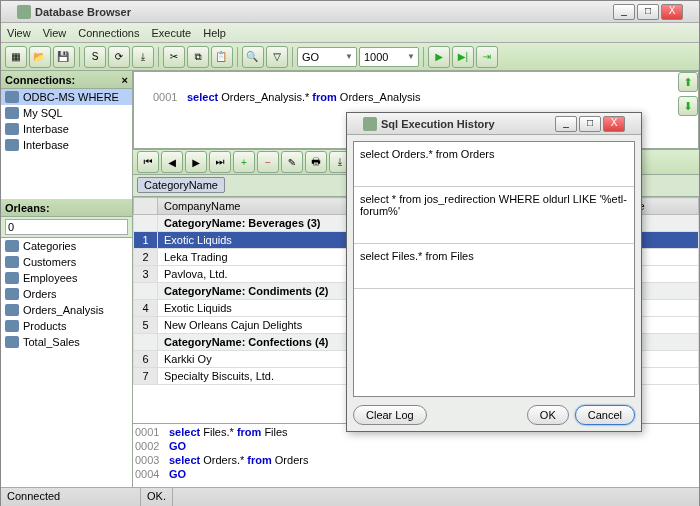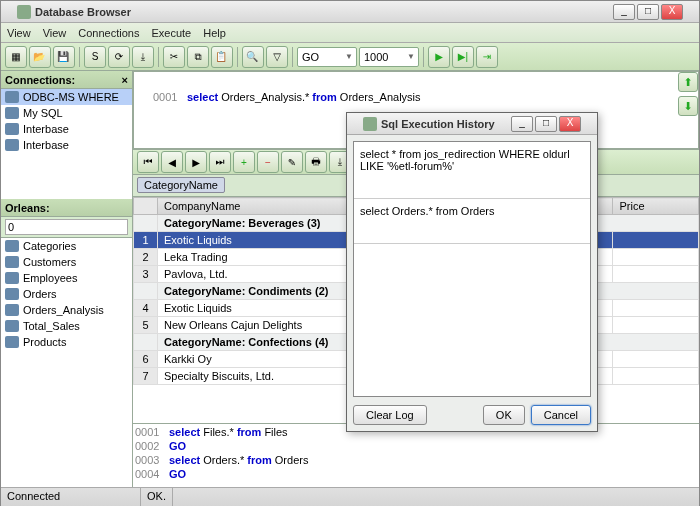--- a/index.html
+++ b/index.html
@@ -53,27 +53,27 @@
 
 .bottom-sql { background: #fff; height: 64px; border-top: 1px solid #9a9; font-family: 'Courier New', monospace; font-size: 12px; padding: 2px; white-space: pre; }
 
 .statusbar { height: 28px; background: linear-gradient(#e0e0e0,#d0d0d0); border-top: 1px solid #aaa; display: flex; align-items: center; }
 .statusbar .cell { border-right: 1px solid #aaa; padding: 0 6px; height: 100%; line-height: 16px; }
 
 .right-arrows { position: absolute; right: 2px; top: 72px; display: flex; flex-direction: column; gap: 4px; }
 .arrow-btn { width: 20px; height: 20px; background: linear-gradient(#f0f8e8,#d0e0c0); border: 1px solid #8a8; border-radius: 3px; text-align: center; line-height: 18px; color: #2a2; cursor: pointer; }
 
 
-.dialog { position: absolute; left: 346px; top: 112px; width: 252px; height: 320px; background: #eceeec; border: 1px solid #666; box-shadow: 2px 2px 8px rgba(0,0,0,0.3); }
+.dialog { position: absolute; left: 346px; top: 112px; width: 296px; height: 320px; background: #eceeec; border: 1px solid #666; box-shadow: 2px 2px 8px rgba(0,0,0,0.3); }
 .dialog .titlebar { background: linear-gradient(#f4f4f4,#dcdcdc); }
 .dlg-body { padding: 6px; height: calc(100% - 22px); display: flex; flex-direction: column; }
 .history-list { flex: 1; background: #fff; border: 1px solid #888; overflow: auto; }
 .history-item { border-bottom: 1px solid #ccc; padding: 6px 6px 26px 6px; font-size: 11px; }
 .dlg-btns { display: flex; gap: 6px; padding-top: 8px; align-items: center; }
-.btn { padding: 3px 12px; background: linear-gradient(#fdfdfd,#e0e0e0); border: 1px solid #888; border-radius: 3px; cursor: pointer; }
+.btn { padding: 3px 12px; background: linear-gradient(#fdfdfd,#e0e0e0); border: 1px solid #888; border-radius: 10px; cursor: pointer; }
 .btn.primary { border: 1px solid #3a78c8; box-shadow: 0 0 2px #3a78c8; }
 .spacer { flex: 1; }
 </style>
 </head>
 <body>
 
 <div class="window" style="width:700px;height:506px;">
   <div class="titlebar">
     <span class="icon"></span>
     <span class="title">Database Browser</span>
@@ -160,25 +160,25 @@
         <div class="tree-item">
             <span class="ti-icon"></span>
             <span>Orders</span>
           </div>
         <div class="tree-item">
             <span class="ti-icon"></span>
             <span>Orders_Analysis</span>
           </div>
         <div class="tree-item">
             <span class="ti-icon"></span>
+            <span>Products</span>
+          </div>
+        <div class="tree-item">
+            <span class="ti-icon"></span>
             <span>Total_Sales</span>
-          </div>
-        <div class="tree-item">
-            <span class="ti-icon"></span>
-            <span>Products</span>
           </div>
       </div>
     </div>
 
     <div class="main">
       <div class="sql-editor"><span class="ln">0001</span><span class="kw">select</span><span> Orders_Analysis.* </span><span class="kw">from</span><span> Orders_Analysis</span></div>
 
       <div class="grid-tools">
         <div class="tbtn">⏮</div>
         <div class="tbtn">◀</div>
@@ -284,22 +284,23 @@
     <span class="icon"></span>
     <span class="title">Sql Execution History</span>
     <div class="winbtns">
       <div class="winbtn">_</div>
       <div class="winbtn">□</div>
       <div class="winbtn close">X</div>
     </div>
   </div>
   <div class="dlg-body">
     <div class="history-list">
+      <div class="history-item">select Orders.* from Orders</div>
       <div class="history-item">select * from jos_redirection   WHERE oldurl LIKE '%etl-forum%'</div>
-      <div class="history-item">select Orders.* from Orders</div>
+      <div class="history-item">select Files.* from Files</div>
     </div>
     <div class="dlg-btns">
       <button class="btn">Clear Log</button>
       <span class="spacer"></span>
       <button class="btn">OK</button>
       <button class="btn primary">Cancel</button>
     </div>
   </div>
 </div>
 

